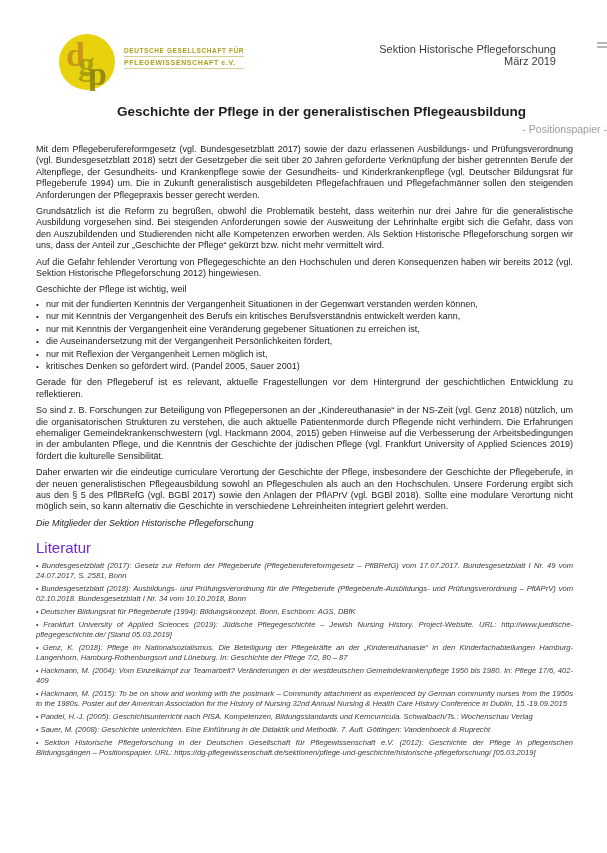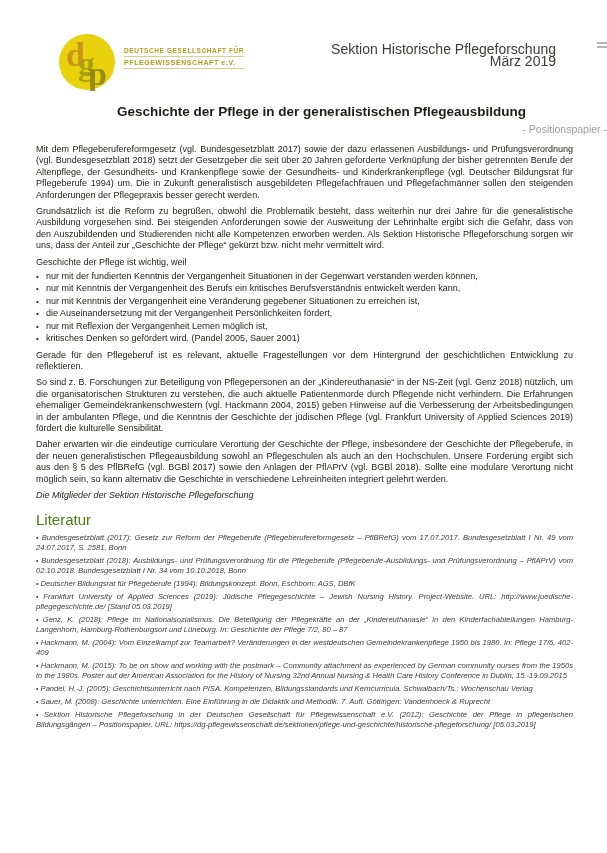--- a/index.html
+++ b/index.html
@@ -17,21 +17,21 @@
     display:flex;justify-content:space-between;align-items:flex-start;
     padding:33px 51px 0 58px;
   }
   .brand{display:flex;align-items:flex-start;}
   .logo{width:58px;height:58px;flex:0 0 auto;}
   .org-name{margin-left:8px;margin-top:14px;color:#ac9f1d;}
   .org-line1{font-size:6.5px;letter-spacing:0.6px;font-weight:600;}
   .org-line2{font-size:7px;letter-spacing:0.6px;font-weight:800;margin-top:2px;}
   .org-rule{height:1px;background:#d8d093;margin-top:2px;}
   .header-right{
-    text-align:right;font-size:14px;line-height:12px;color:#3c3c3b;
+    text-align:right;font-size:11px;line-height:12px;color:#3c3c3b;
     margin-top:10px;
   }
   .fold-mark{position:absolute;right:0;top:42px;width:10px;}
   .fold-mark div{height:2px;background:#b5b5b5;margin-bottom:2px;}
   
   .title{
     text-align:center;font-size:13.5px;font-weight:700;
     margin-top:13px;color:#1d1d1b;padding-left:36px;
   }
   .subtitle{
@@ -45,21 +45,21 @@
     hyphens:auto;-webkit-hyphens:auto;
   }
   .content p{margin:0 0 5px 0;}
   .lead-in{margin-bottom:3px !important;}
   ul.points{list-style:none;margin:0 0 5px 0;padding:0;}
   ul.points li{margin:0 0 1px 0;padding-left:10px;text-indent:-10px;}
   ul.points .blt{display:inline-block;width:10px;text-indent:0;font-size:8px;}
   .signature{font-style:italic;margin-top:2px !important;}
   
   .lit-heading{
-    font-size:15px;font-weight:400;color:#4d7c0f;
+    font-size:15px;font-weight:400;color:#6d28d9;
     margin:10px 34px 5px 36px;
   }
   .literature{
     margin:0 34px 0 36px;
     font-size:7.6px;line-height:9.7px;
     font-style:italic;color:#3c3c3b;
     text-align:justify;
     hyphens:auto;-webkit-hyphens:auto;
   }
   .literature .entry{margin:0 0 3.5px 0;}
@@ -94,20 +94,21 @@
       <div></div>
       <div></div>
     </div>
 
   <div class="title">Geschichte der Pflege in der generalistischen Pflegeausbildung</div>
   <div class="subtitle">- Positionspapier -</div>
 
   <div class="content">
     <p>Mit dem Pflegeberufereformgesetz (vgl. Bundesgesetzblatt 2017) sowie der dazu erlassenen Ausbildungs- und Prüfungsverordnung (vgl. Bundesgesetzblatt 2018) setzt der Gesetzgeber die seit über 20 Jahren geforderte Verknüpfung der bisher getrennten Berufe der Altenpflege, der Gesundheits- und Krankenpflege sowie der Gesundheits- und Kinderkrankenpflege (vgl. Deutscher Bildungsrat für Pflegeberufe 1994) um. Die in Zukunft generalistisch ausgebildeten Pflegefachfrauen und Pflegefachmänner sollen den steigenden Anforderungen der Pflegepraxis besser gerecht werden.</p>
     <p>Grundsätzlich ist die Reform zu begrüßen, obwohl die Problematik besteht, dass weiterhin nur drei Jahre für die generalistische Ausbildung vorgesehen sind. Bei steigenden Anforderungen sowie der Ausweitung der Lehrinhalte ergibt sich die Gefahr, dass von den Auszubildenden und Studierenden nicht alle Kompetenzen erworben werden. Als Sektion Historische Pflegeforschung sorgen wir uns, dass der Anteil zur „Geschichte der Pflege“ gekürzt bzw. nicht mehr vermittelt wird.</p>
+    <p>Auf die Gefahr fehlender Verortung von Pflegegeschichte an den Hochschulen und deren Konsequenzen haben wir bereits 2012 (vgl. Sektion Historische Pflegeforschung 2012) hingewiesen.</p>
     <p class="lead-in">Geschichte der Pflege ist wichtig, weil</p>
 
     <ul class="points">
       <li><span class="blt">•</span><span>nur mit der fundierten Kenntnis der Vergangenheit Situationen in der Gegenwart verstanden werden können,</span></li>
       <li><span class="blt">•</span><span>nur mit Kenntnis der Vergangenheit des Berufs ein kritisches Berufsverständnis entwickelt werden kann,</span></li>
       <li><span class="blt">•</span><span>nur mit Kenntnis der Vergangenheit eine Veränderung gegebener Situationen zu erreichen ist,</span></li>
       <li><span class="blt">•</span><span>die Auseinandersetzung mit der Vergangenheit Persönlichkeiten fördert,</span></li>
       <li><span class="blt">•</span><span>nur mit Reflexion der Vergangenheit Lernen möglich ist,</span></li>
       <li><span class="blt">•</span><span>kritisches Denken so gefördert wird. (Pandel 2005, Sauer 2001)</span></li>
     </ul>

